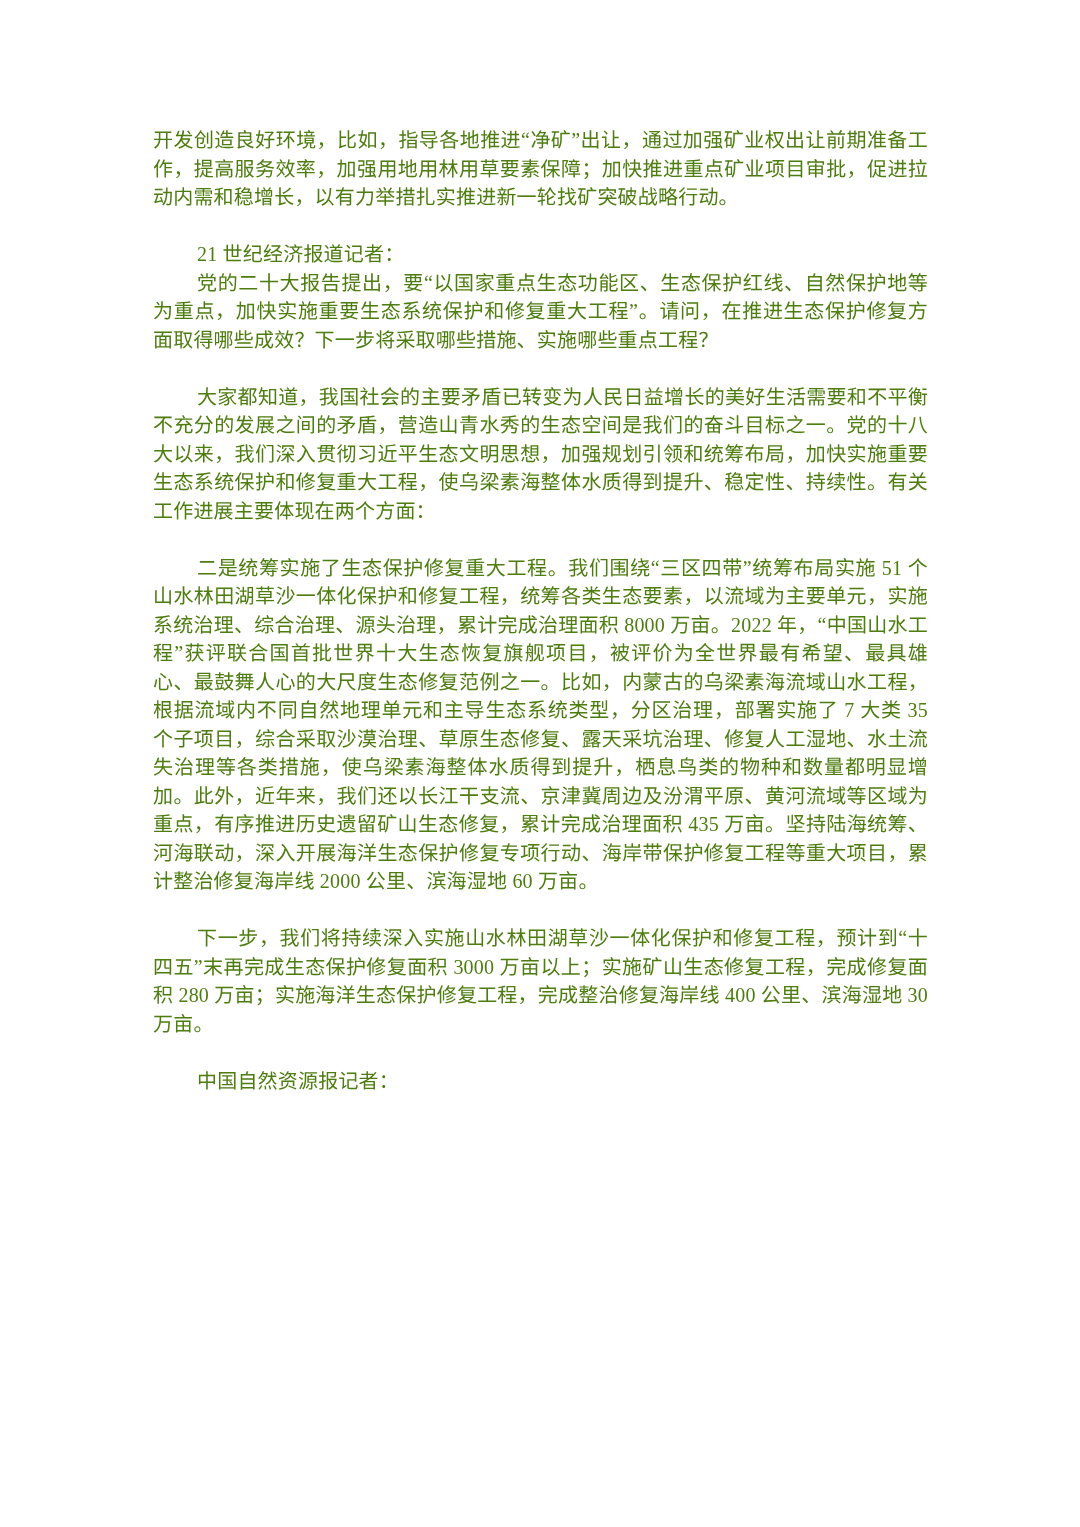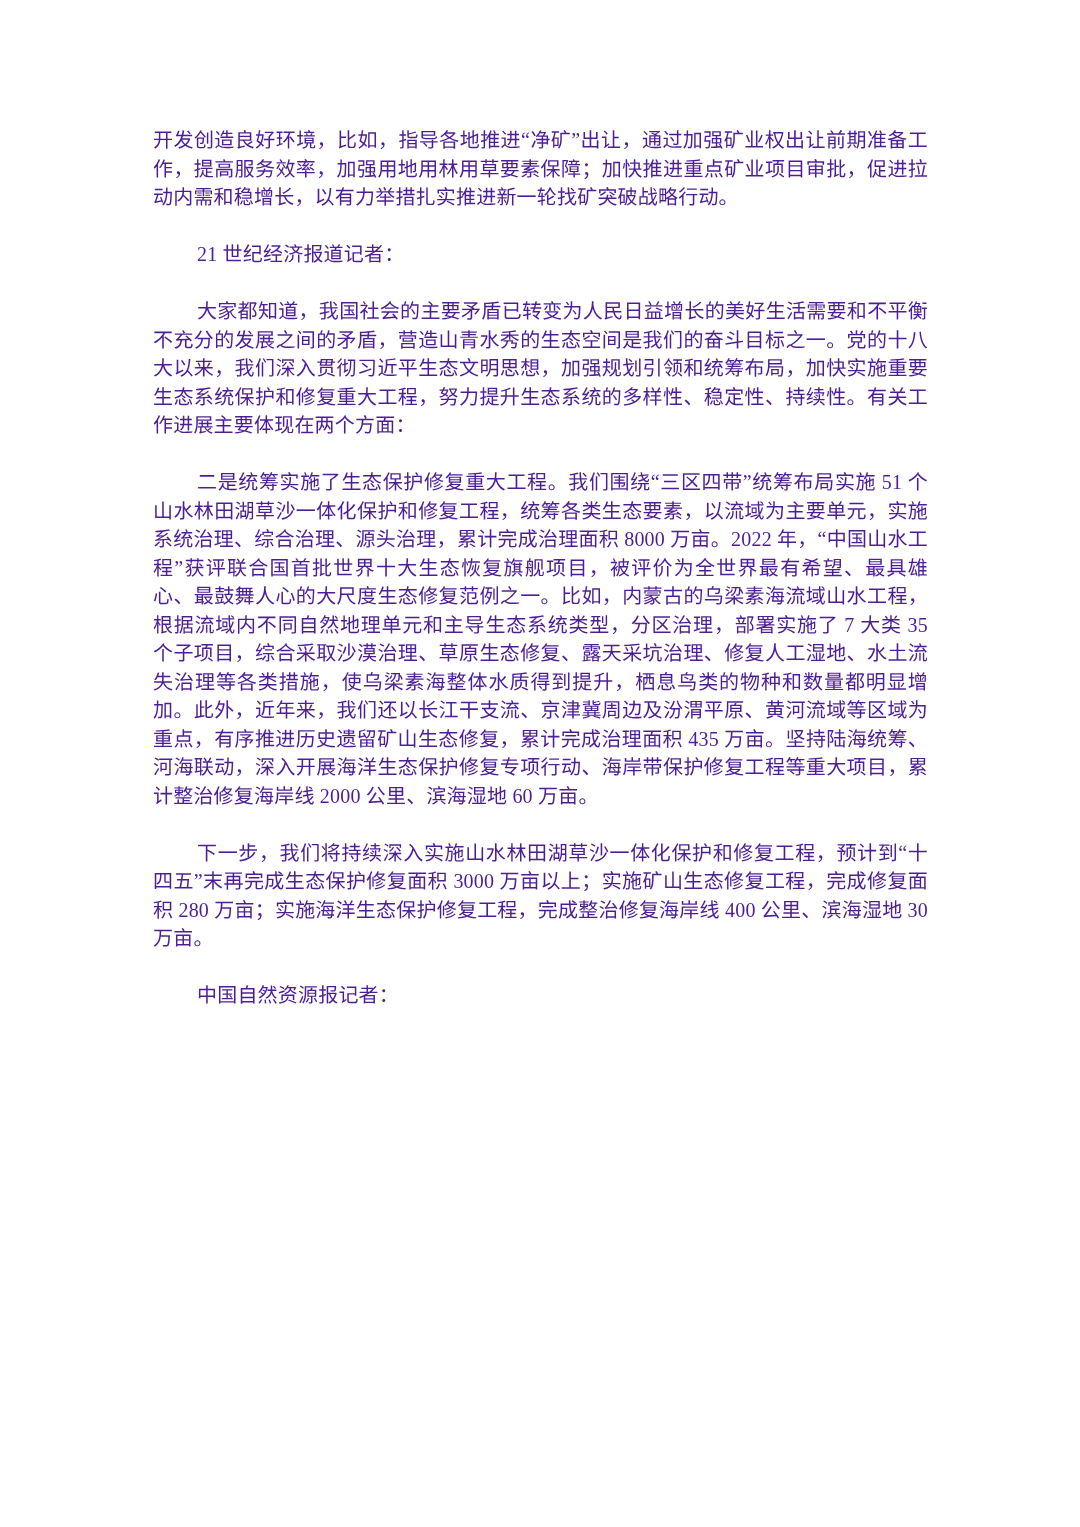--- a/index.html
+++ b/index.html
@@ -12,21 +12,21 @@
     width: 1080px;
     height: 1527px;
     margin: 0 auto;
     background: #ffffff;
     overflow: hidden;
     box-sizing: border-box;
     padding: 126px 152px 16px 153px;
     font-family: "Liberation Serif", "DejaVu Serif", serif;
     font-size: 20px;
     line-height: 28.5px;
-    color: #4c1d95;
+    color: #4d7c0f;
     text-align: justify;
     text-justify: inter-character;
     letter-spacing: 0.2px;
   }
   .block {
     margin: 0 0 28.5px 0;
   }
   .block:last-child {
     margin-bottom: 16px;
   }
@@ -42,24 +42,25 @@
 <body>
 
 <div class="page">
 
   <div class="block">
     <p class="para no-indent">开发创造良好环境，比如，指导各地推进“净矿”出让，通过加强矿业权出让前期准备工作，提高服务效率，加强用地用林用草要素保障；加快推进重点矿业项目审批，促进拉动内需和稳增长，以有力举措扎实推进新一轮找矿突破战略行动。</p>
   </div>
 
   <div class="block">
     <p class="para">21 世纪经济报道记者：</p>
+    <p class="para">党的二十大报告提出，要“以国家重点生态功能区、生态保护红线、自然保护地等为重点，加快实施重要生态系统保护和修复重大工程”。请问，在推进生态保护修复方面取得哪些成效？下一步将采取哪些措施、实施哪些重点工程？</p>
   </div>
 
   <div class="block">
-    <p class="para">大家都知道，我国社会的主要矛盾已转变为人民日益增长的美好生活需要和不平衡不充分的发展之间的矛盾，营造山青水秀的生态空间是我们的奋斗目标之一。党的十八大以来，我们深入贯彻习近平生态文明思想，加强规划引领和统筹布局，加快实施重要生态系统保护和修复重大工程，努力提升生态系统的多样性、稳定性、持续性。有关工作进展主要体现在两个方面：</p>
+    <p class="para">大家都知道，我国社会的主要矛盾已转变为人民日益增长的美好生活需要和不平衡不充分的发展之间的矛盾，营造山青水秀的生态空间是我们的奋斗目标之一。党的十八大以来，我们深入贯彻习近平生态文明思想，加强规划引领和统筹布局，加快实施重要生态系统保护和修复重大工程，使乌梁素海整体水质得到提升、稳定性、持续性。有关工作进展主要体现在两个方面：</p>
   </div>
 
 
   <div class="block">
     <p class="para">二是统筹实施了生态保护修复重大工程。我们围绕“三区四带”统筹布局实施 51 个山水林田湖草沙一体化保护和修复工程，统筹各类生态要素，以流域为主要单元，实施系统治理、综合治理、源头治理，累计完成治理面积 8000 万亩。2022 年，“中国山水工程”获评联合国首批世界十大生态恢复旗舰项目，被评价为全世界最有希望、最具雄心、最鼓舞人心的大尺度生态修复范例之一。比如，内蒙古的乌梁素海流域山水工程，根据流域内不同自然地理单元和主导生态系统类型，分区治理，部署实施了 7 大类 35 个子项目，综合采取沙漠治理、草原生态修复、露天采坑治理、修复人工湿地、水土流失治理等各类措施，使乌梁素海整体水质得到提升，栖息鸟类的物种和数量都明显增加。此外，近年来，我们还以长江干支流、京津冀周边及汾渭平原、黄河流域等区域为重点，有序推进历史遗留矿山生态修复，累计完成治理面积 435 万亩。坚持陆海统筹、河海联动，深入开展海洋生态保护修复专项行动、海岸带保护修复工程等重大项目，累计整治修复海岸线 2000 公里、滨海湿地 60 万亩。</p>
   </div>
 
   <div class="block">
     <p class="para">下一步，我们将持续深入实施山水林田湖草沙一体化保护和修复工程，预计到“十四五”末再完成生态保护修复面积 3000 万亩以上；实施矿山生态修复工程，完成修复面积 280 万亩；实施海洋生态保护修复工程，完成整治修复海岸线 400 公里、滨海湿地 30 万亩。</p>
   </div>

